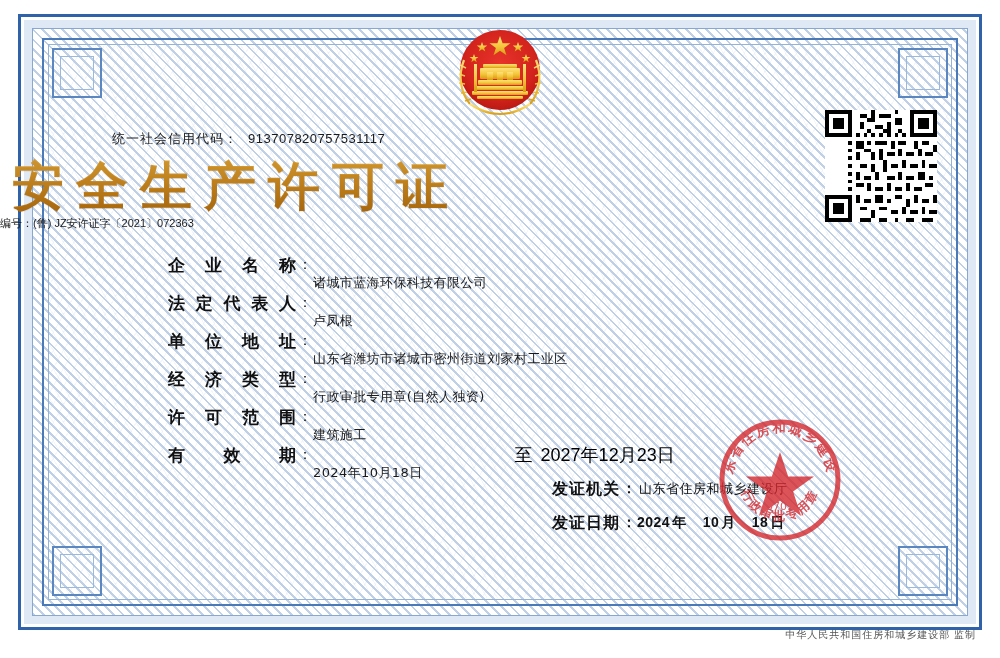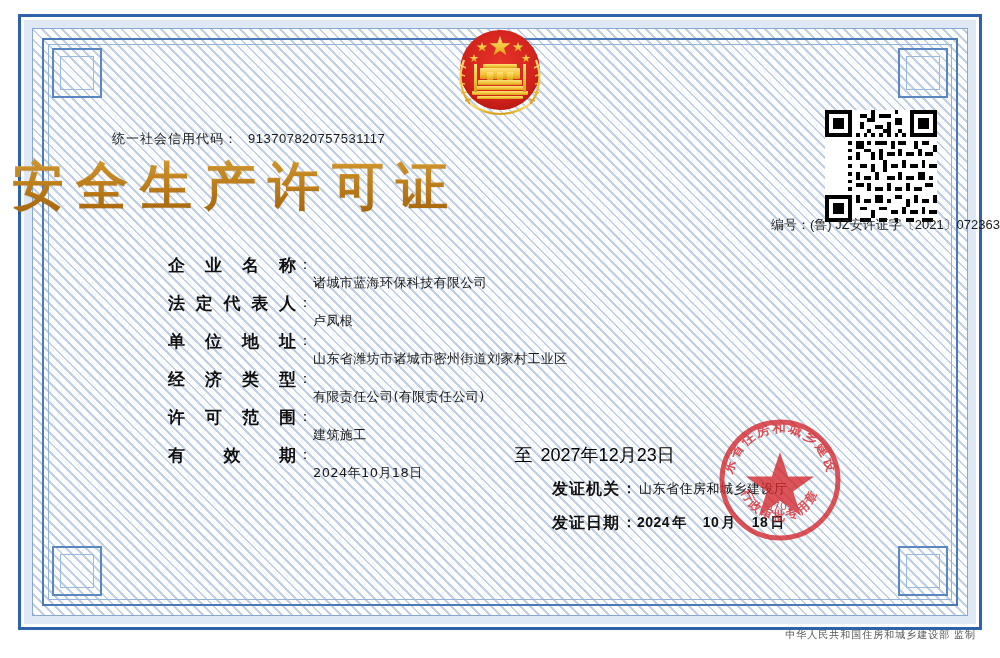--- a/index.html
+++ b/index.html
@@ -156,22 +156,22 @@
     -webkit-text-fill-color: transparent;
     text-shadow: 0 1px 0 rgba(0,0,0,0.06);
   }
 
   
   #cert-number {
     position: absolute;
     left: 0;
     right: 0;
     top: 216px;
-    text-align: right;
-    font-size: 13px;
+    text-align: left;
+    font-size: 11px;
     color: #1b1b1b;
   }
 
   
   #fields {
     position: absolute;
     left: 168px;
     top: 246px;
     right: 120px;
   }
@@ -492,21 +492,21 @@
     </div>
 
     <div class="field-row">
       <div class="field-label">
         <span>经</span>
         <span>济</span>
         <span>类</span>
         <span>型</span>
       </div>
       <span class="field-colon">：</span>
-      <span class="field-value">有限责任公司(有限责任公司)</span>
+      <span class="field-value">行政审批专用章(自然人独资)</span>
     </div>
 
     <div class="field-row">
       <div class="field-label">
         <span>许</span>
         <span>可</span>
         <span>范</span>
         <span>围</span>
       </div>
       <span class="field-colon">：</span>

